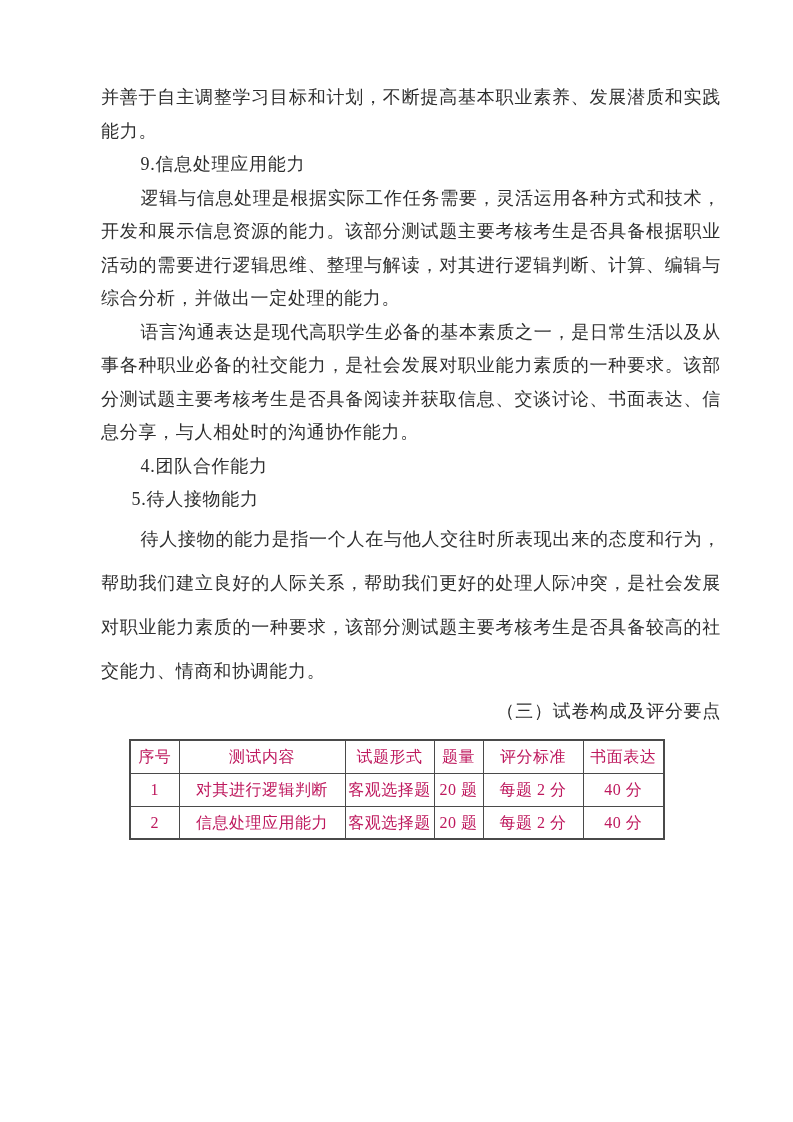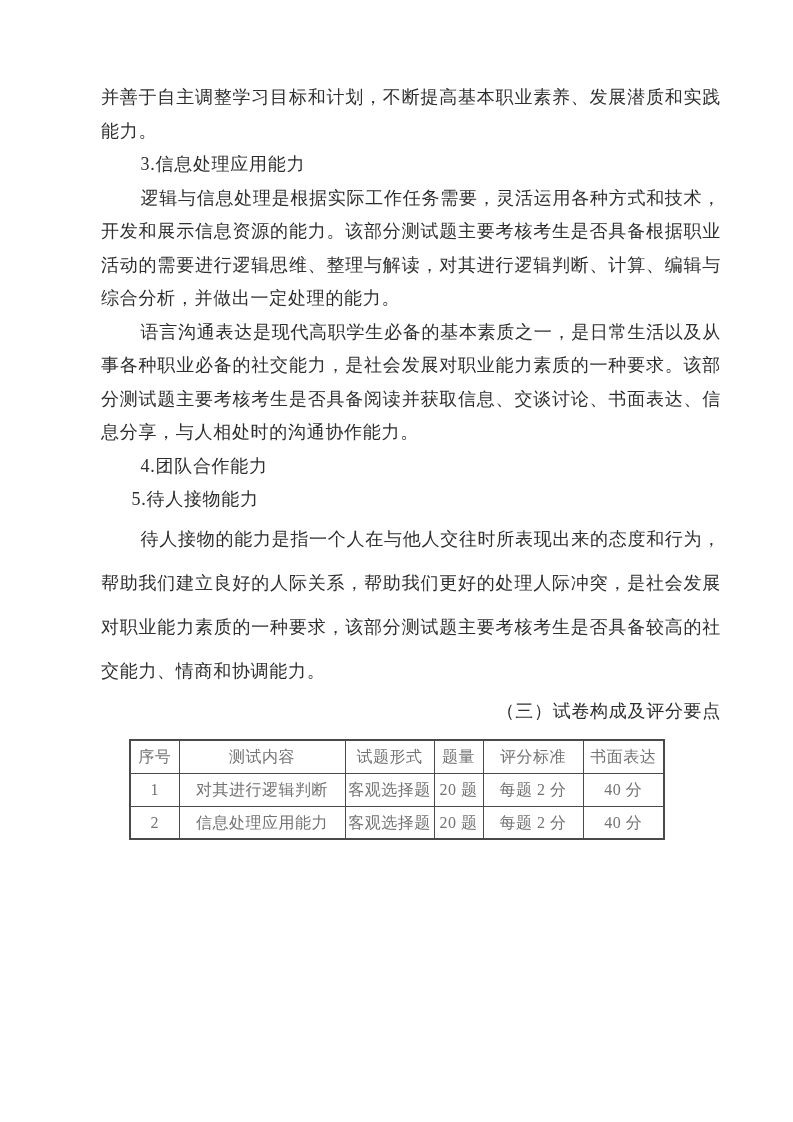--- a/index.html
+++ b/index.html
@@ -37,41 +37,41 @@
     margin-top: 2px;
   }
   table.score-table {
     border-collapse: collapse;
     table-layout: fixed;
     margin-left: 28px;
     margin-top: 11px;
     border: 2px solid #4a4a4a;
     font-size: 16px;
     letter-spacing: 0.5px;
-    color: #737373;
+    color: #be185d;
   }
   table.score-table td {
     border: 1px solid #4a4a4a;
     height: 33px;
     text-align: center;
     vertical-align: middle;
     line-height: 1.2;
     padding: 0 2px;
     font-weight: normal;
   }
 </style>
 </head>
 <body>
 
 <div class="page">
   <div class="content">
 
     <p class="para-cont">并善于自主调整学习目标和计划，不断提高基本职业素养、发展潜质和实践能力。</p>
 
-    <p class="sec-heading">3.信息处理应用能力</p>
+    <p class="sec-heading">9.信息处理应用能力</p>
     <p class="para">逻辑与信息处理是根据实际工作任务需要，灵活运用各种方式和技术，开发和展示信息资源的能力。该部分测试题主要考核考生是否具备根据职业活动的需要进行逻辑思维、整理与解读，对其进行逻辑判断、计算、编辑与综合分析，并做出一定处理的能力。</p>
 
     <p class="para">语言沟通表达是现代高职学生必备的基本素质之一，是日常生活以及从事各种职业必备的社交能力，是社会发展对职业能力素质的一种要求。该部分测试题主要考核考生是否具备阅读并获取信息、交谈讨论、书面表达、信息分享，与人相处时的沟通协作能力。</p>
 
     <p class="sec-heading">4.团队合作能力</p>
 
     <p class="sec-heading tight">5.待人接物能力</p>
     <p class="para-wide">待人接物的能力是指一个人在与他人交往时所表现出来的态度和行为，帮助我们建立良好的人际关系，帮助我们更好的处理人际冲突，是社会发展对职业能力素质的一种要求，该部分测试题主要考核考生是否具备较高的社交能力、情商和协调能力。</p>
 
     <p class="subsection">（三）试卷构成及评分要点</p>

